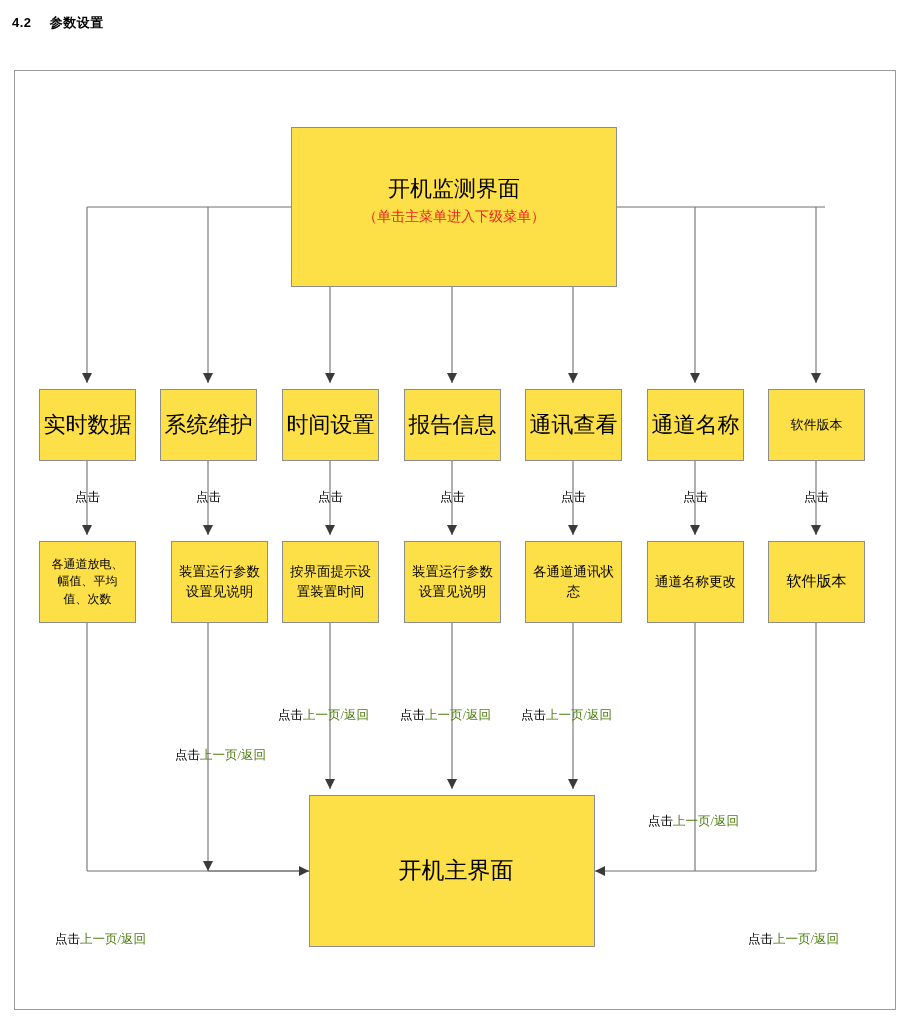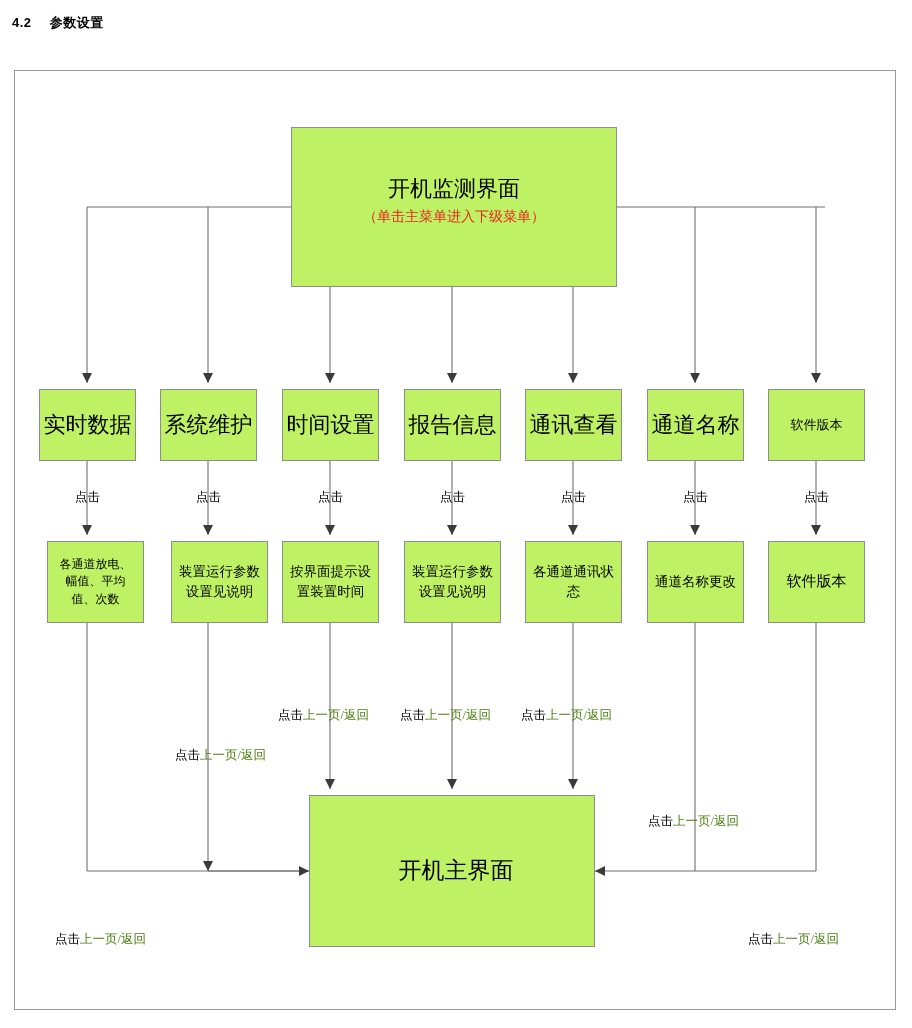--- a/index.html
+++ b/index.html
@@ -34,21 +34,21 @@
   }
   svg.lines {
     position: absolute;
     left: 0;
     top: 0;
   }
   .node {
     position: absolute;
     box-sizing: border-box;
     border: 1px solid #8d8d8d;
-    background: #bef264;
+    background: #fde047;
     display: flex;
     flex-direction: column;
     align-items: center;
     justify-content: center;
     text-align: center;
   }
   .node .l1 {
     font-family: "Liberation Serif", serif;
     font-size: 22px;
     line-height: 1.35;
@@ -220,21 +220,21 @@
   </div>
 
   <div class="lbl lbl-click" style="left:60px;top:418px;">点击</div>
   <div class="lbl lbl-click" style="left:181px;top:418px;">点击</div>
   <div class="lbl lbl-click" style="left:303px;top:418px;">点击</div>
   <div class="lbl lbl-click" style="left:425px;top:418px;">点击</div>
   <div class="lbl lbl-click" style="left:546px;top:418px;">点击</div>
   <div class="lbl lbl-click" style="left:668px;top:418px;">点击</div>
   <div class="lbl lbl-click" style="left:789px;top:418px;">点击</div>
 
-  <div class="node desc-node" style="left:24px;width:97px;margin-left:8px;">
+  <div class="node desc-node" style="left:24px;width:97px;">
     <div class="txt" style="font-size:12px;">各通道放电、幅值、平均值、次数</div>
   </div>
   <div class="node desc-node" style="left:156px;width:97px;">
     <div class="txt">装置运行参数设置见说明</div>
   </div>
   <div class="node desc-node" style="left:267px;width:97px;">
     <div class="txt">按界面提示设置装置时间</div>
   </div>
   <div class="node desc-node" style="left:389px;width:97px;">
     <div class="txt">装置运行参数设置见说明</div>

